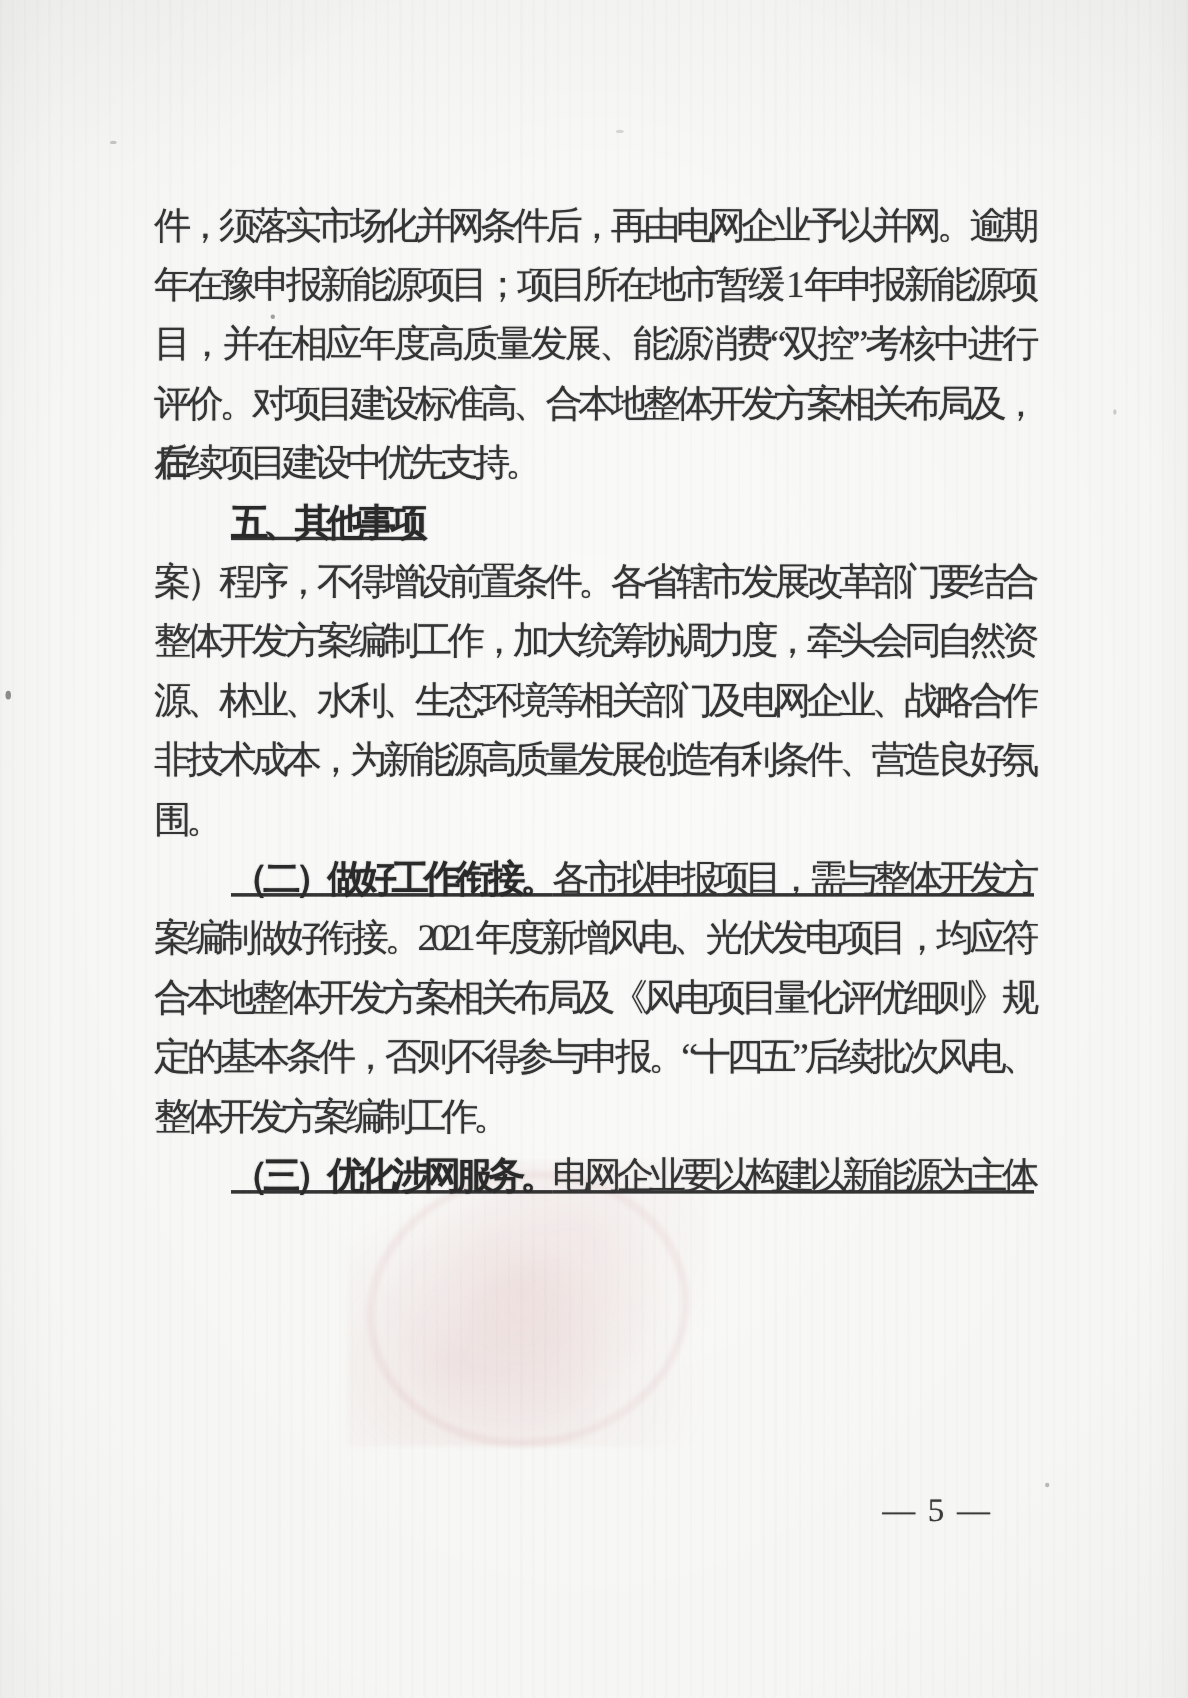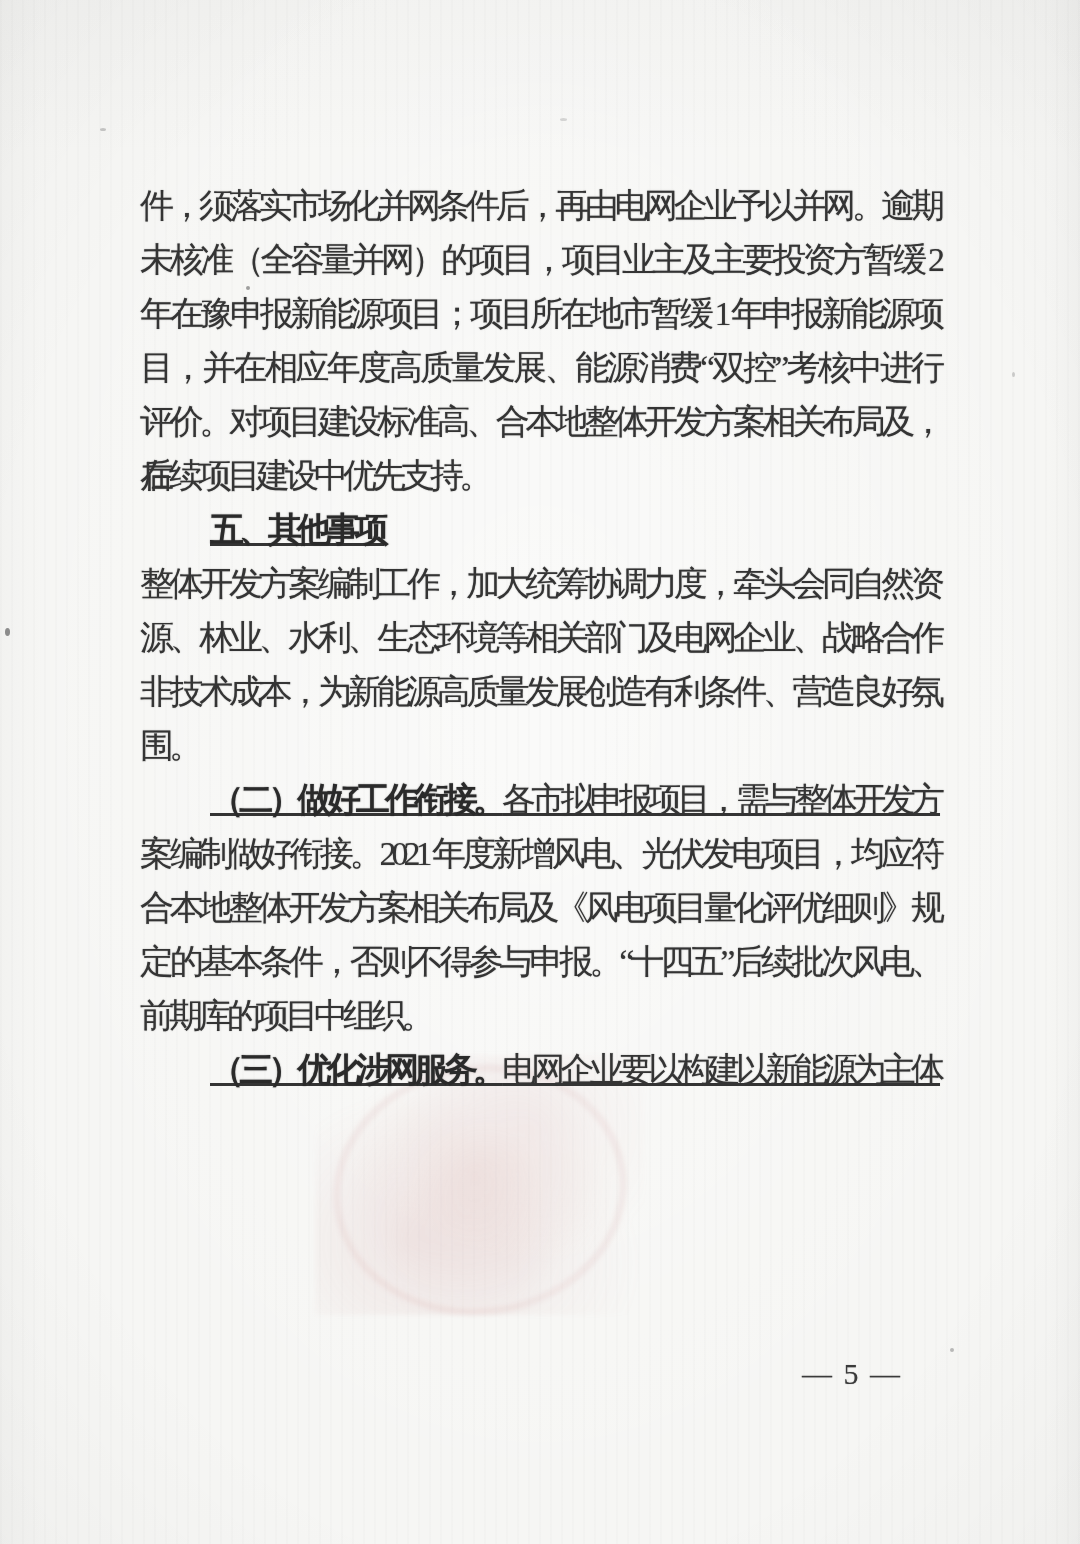--- a/index.html
+++ b/index.html
@@ -112,35 +112,35 @@
 <body>
 
 <div class="page">
 
   <div class="stamp">
     <div class="stamp-ring"></div>
   </div>
 
   <div class="textblock" id="text-block">
       <div class="line"><span>件，须落实市场化并网条件后，再由电网企业予以并网。逾期</span></div>
-      <div class="line"><span>未核准（全容量并网）的项目，项目业主及主要投资方暂缓 2</span></div>
       <div class="line"><span>年在豫申报新能源项目；项目所在地市暂缓 1 年申报新能源项</span></div>
       <div class="line"><span>目，并在相应年度高质量发展、能源消费“双控”考核中进行</span></div>
       <div class="line"><span>评价。对项目建设标准高、合本地整体开发方案相关布局及，在</span></div>
       <div class="line no-just"><span>后续项目建设中优先支持。</span></div>
       <div class="line indent no-just"><span class="seg-bold">五、其他事项</span></div>
+      <div class="line"><span>案）程序，不得增设前置条件。各省辖市发展改革部门要结合</span></div>
       <div class="line"><span>整体开发方案编制工作，加大统筹协调力度，牵头会同自然资</span></div>
       <div class="line"><span>源、林业、水利、生态环境等相关部门及电网企业、战略合作</span></div>
       <div class="line"><span>非技术成本，为新能源高质量发展创造有利条件、营造良好氛</span></div>
       <div class="line no-just"><span>围。</span></div>
       <div class="line indent"><span class="seg-bold">（二）做好工作衔接。</span><span>各市拟申报项目，需与整体开发方</span></div>
       <div class="line"><span>案编制做好衔接。2021 年度新增风电、光伏发电项目，均应符</span></div>
       <div class="line"><span>合本地整体开发方案相关布局及《风电项目量化评优细则》规</span></div>
       <div class="line"><span>定的基本条件，否则不得参与申报。“十四五”后续批次风电、</span></div>
-      <div class="line no-just"><span>前期库的项目中组织。</span></div>
+      <div class="line no-just"><span>整体开发方案编制工作。</span></div>
       <div class="line indent"><span class="seg-bold">（三）优化涉网服务。</span><span>电网企业要以构建以新能源为主体</span></div>
     </div>
 
   <div class="page-number">— 5 —</div>
 
   <div class="speck s1"></div>
   <div class="speck s2"></div>
   <div class="speck s3"></div>
   <div class="speck s4"></div>
   <div class="speck s5"></div>

